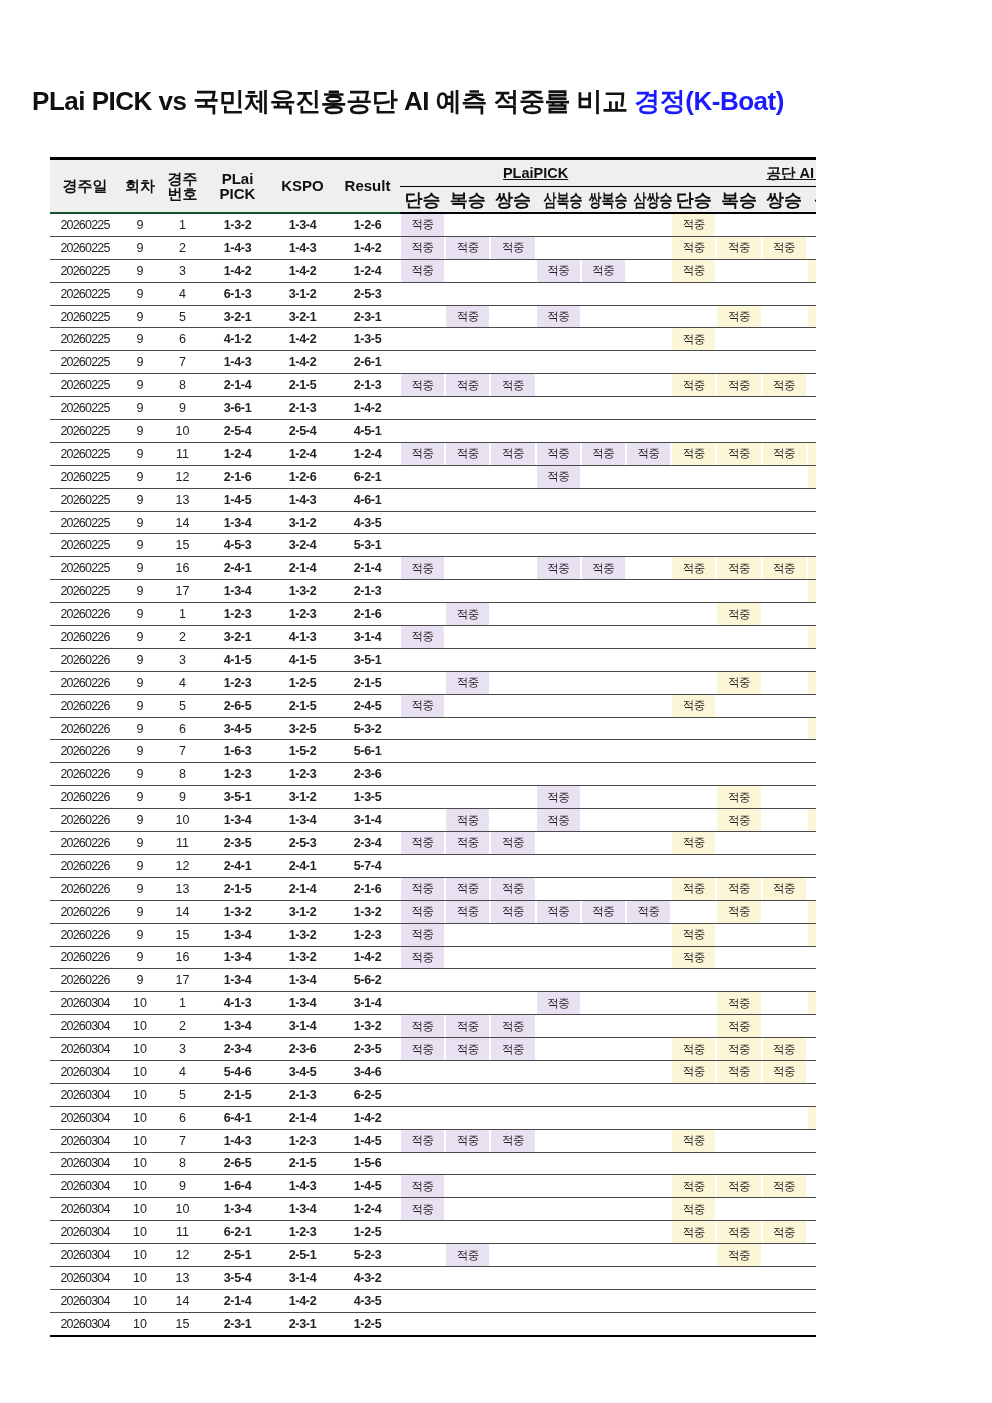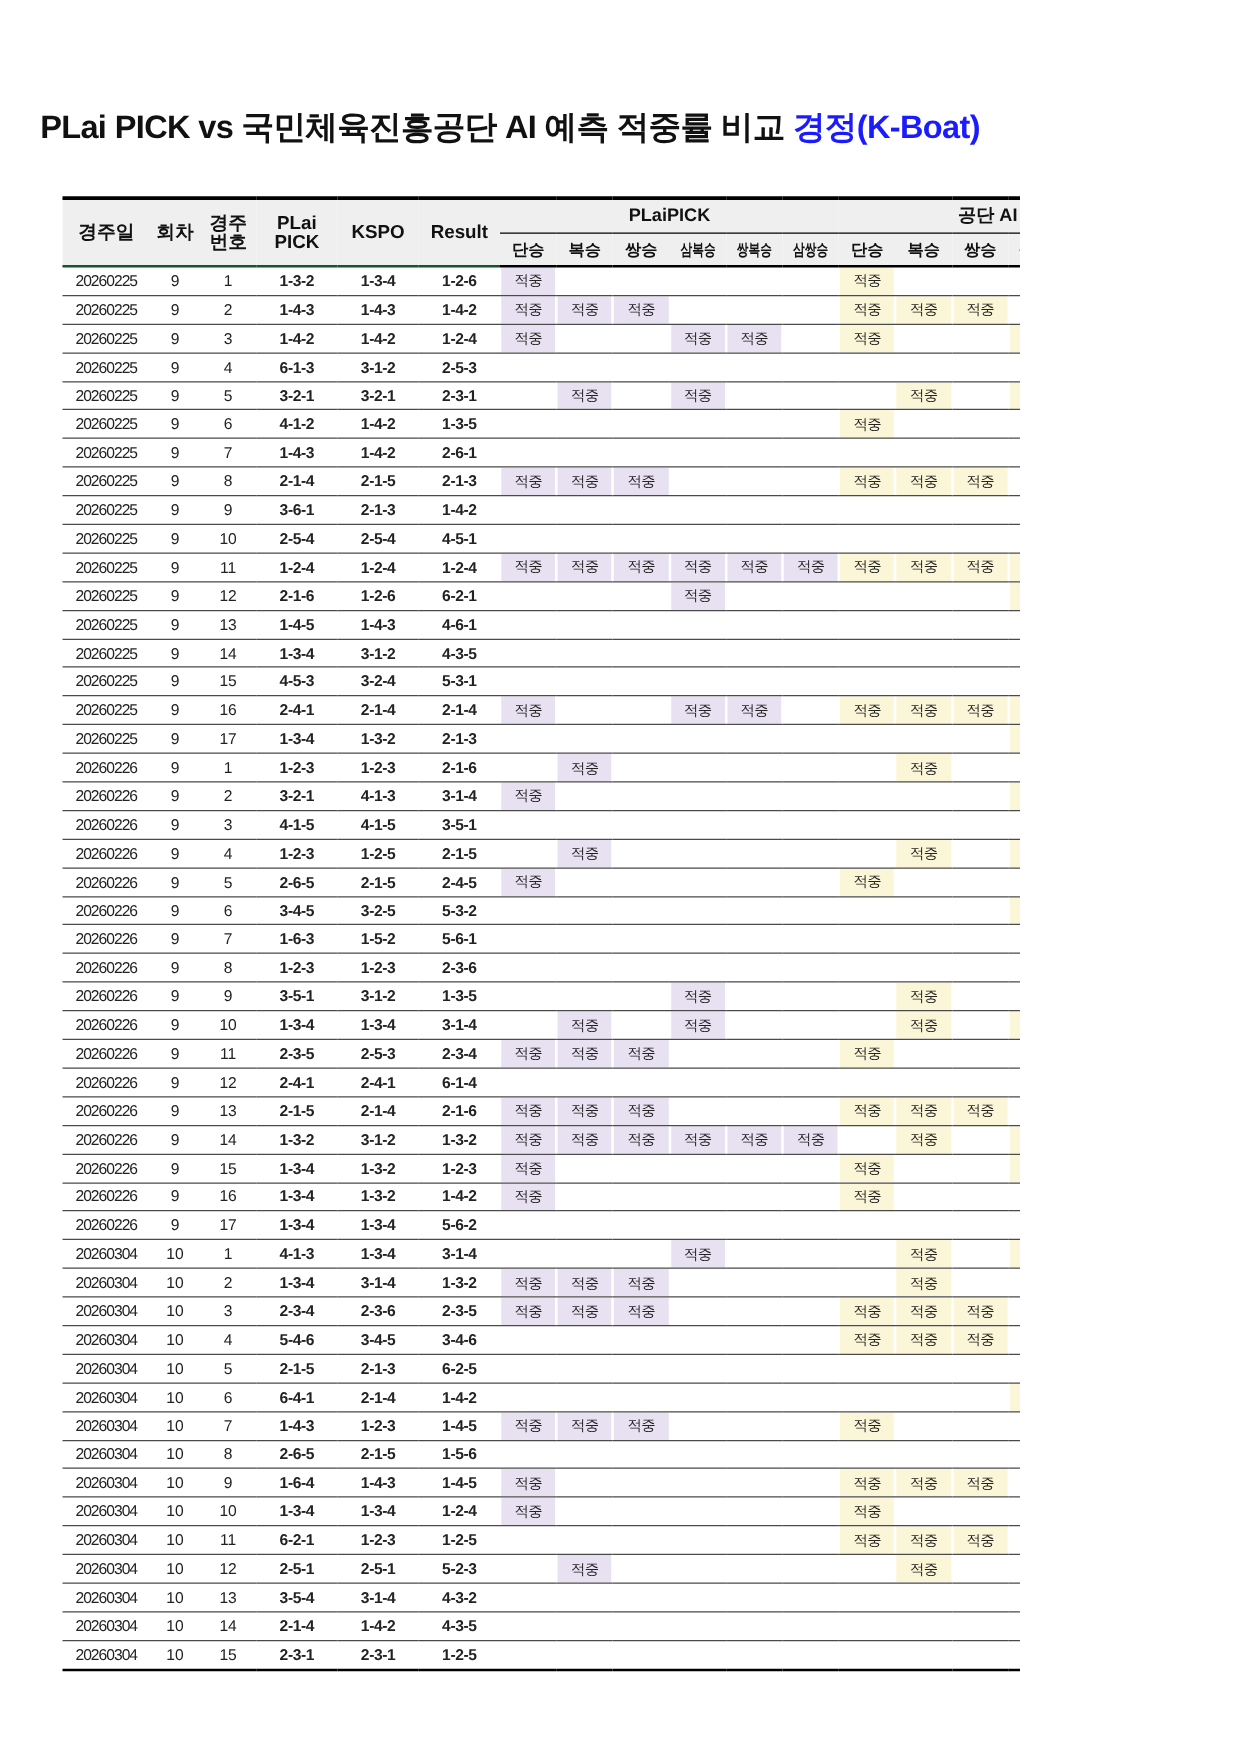--- a/index.html
+++ b/index.html
@@ -7,22 +7,22 @@
         font-family:"Liberation Sans", sans-serif;}
   .title{position:absolute;top:84px;left:0;width:100%;text-align:center;
          font-size:26px;font-weight:700;color:#111;letter-spacing:-0.5px;}
   .title .hl{color:var(--accent-blue,#1b1bff);}
   table.tbl{position:absolute;top:157px;left:50px;width:892px;border-collapse:collapse;
             table-layout:fixed;border-top:3px solid #000;border-bottom:2px solid #000;}
   .tbl th{background:var(--header-bg,#efefef);color:#111;font-weight:700;padding:0;
           text-align:center;vertical-align:middle;}
   .hrow1 th{height:26px;font-size:15px;line-height:1.02;}
   .hrow1 th[rowspan]{border-bottom:2px solid #14532d;height:52px;}
-  .hrow1 th.group{border-bottom:1.5px solid #000;font-size:14.5px;}
-  .hrow2 th{height:25px;font-size:13px;border-bottom:2px solid #000;}
+  .hrow1 th.group{border-bottom:1.5px solid #000;font-size:14.5px;text-decoration:underline;}
+  .hrow2 th{height:25px;font-size:18px;border-bottom:2px solid #000;}
   .hrow2 th .sq{display:inline-block;transform:scaleX(0.72);transform-origin:center;white-space:nowrap;}
   .tbl tbody td{height:21.9px;border-bottom:1px solid #4a4a4a;text-align:center;
                 vertical-align:middle;padding:0;font-size:12.5px;color:#222;overflow:hidden;}
   td.c-date{color:#4d4d4d;font-size:11.5px;letter-spacing:-0.8px;}
   td.c-round,td.c-race{font-size:12.5px;color:#333;}
   td.c-plai{color:var(--plai-text,#7030a0);font-weight:700;font-size:13px;letter-spacing:-0.3px;}
   td.c-kspo{color:var(--kspo-text,#9c7a00);font-weight:700;font-size:13px;letter-spacing:-0.3px;}
   td.c-result{color:#111;font-weight:700;font-size:13px;letter-spacing:-0.3px;}
   td.c-hit .badge{display:flex;align-items:center;justify-content:center;height:100%;
                   margin:0 1px;font-size:11.5px;color:#222;letter-spacing:-0.5px;}
@@ -778,21 +778,21 @@
           <td class="c-hit"></td>
           <td class="c-hit"></td>
           <td class="c-hit"></td>
         </tr>
         <tr>
           <td class="c-date">20260226</td>
           <td class="c-round">9</td>
           <td class="c-race">12</td>
           <td class="c-plai">2-4-1</td>
           <td class="c-kspo">2-4-1</td>
-          <td class="c-result">6-1-4</td>
+          <td class="c-result">5-7-4</td>
           <td class="c-hit"></td>
           <td class="c-hit"></td>
           <td class="c-hit"></td>
           <td class="c-hit"></td>
           <td class="c-hit"></td>
           <td class="c-hit"></td>
           <td class="c-hit"></td>
           <td class="c-hit"></td>
           <td class="c-hit"></td>
           <td class="c-hit"></td>

